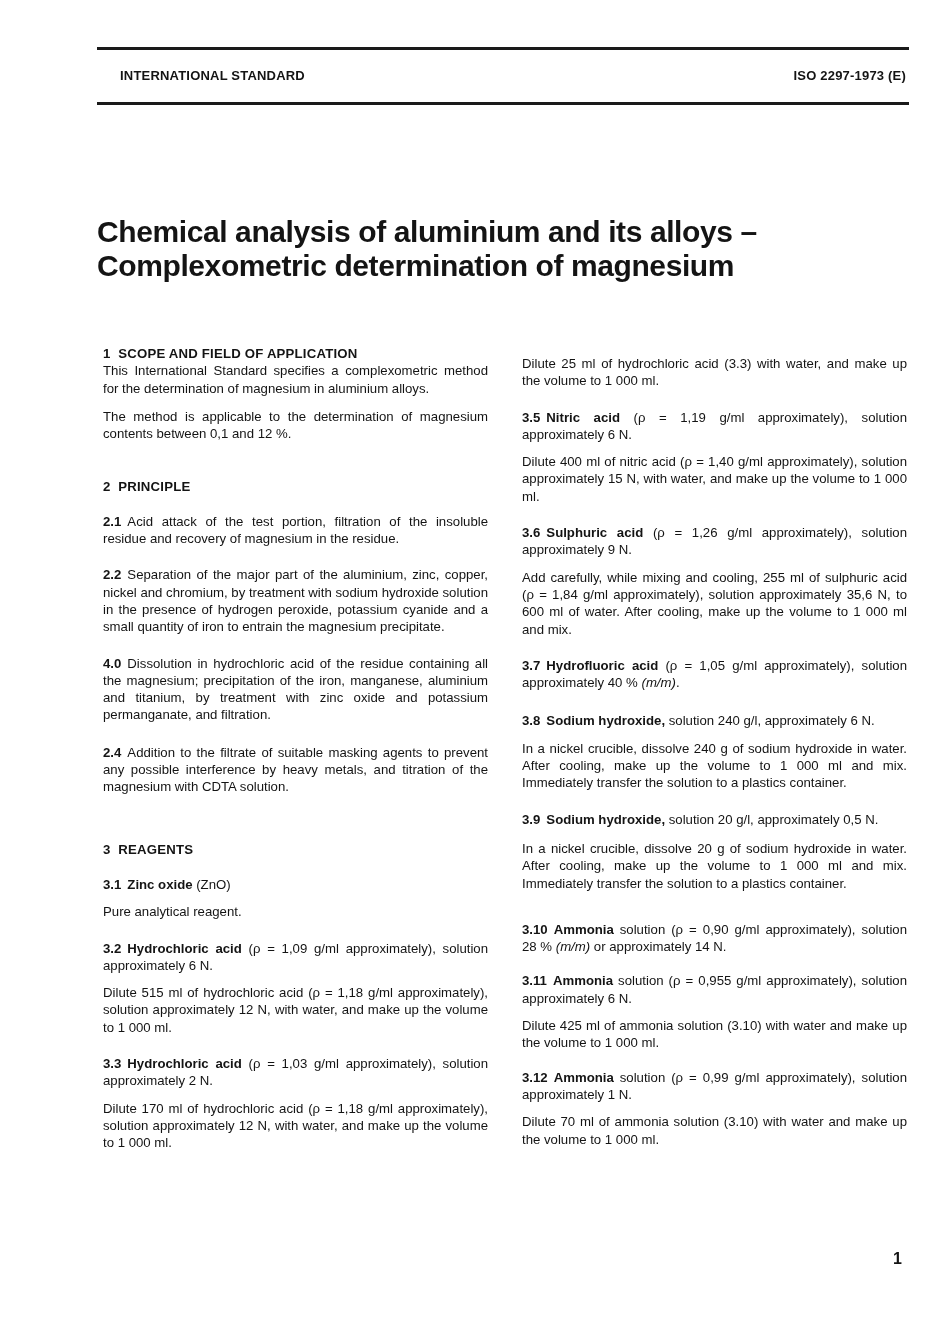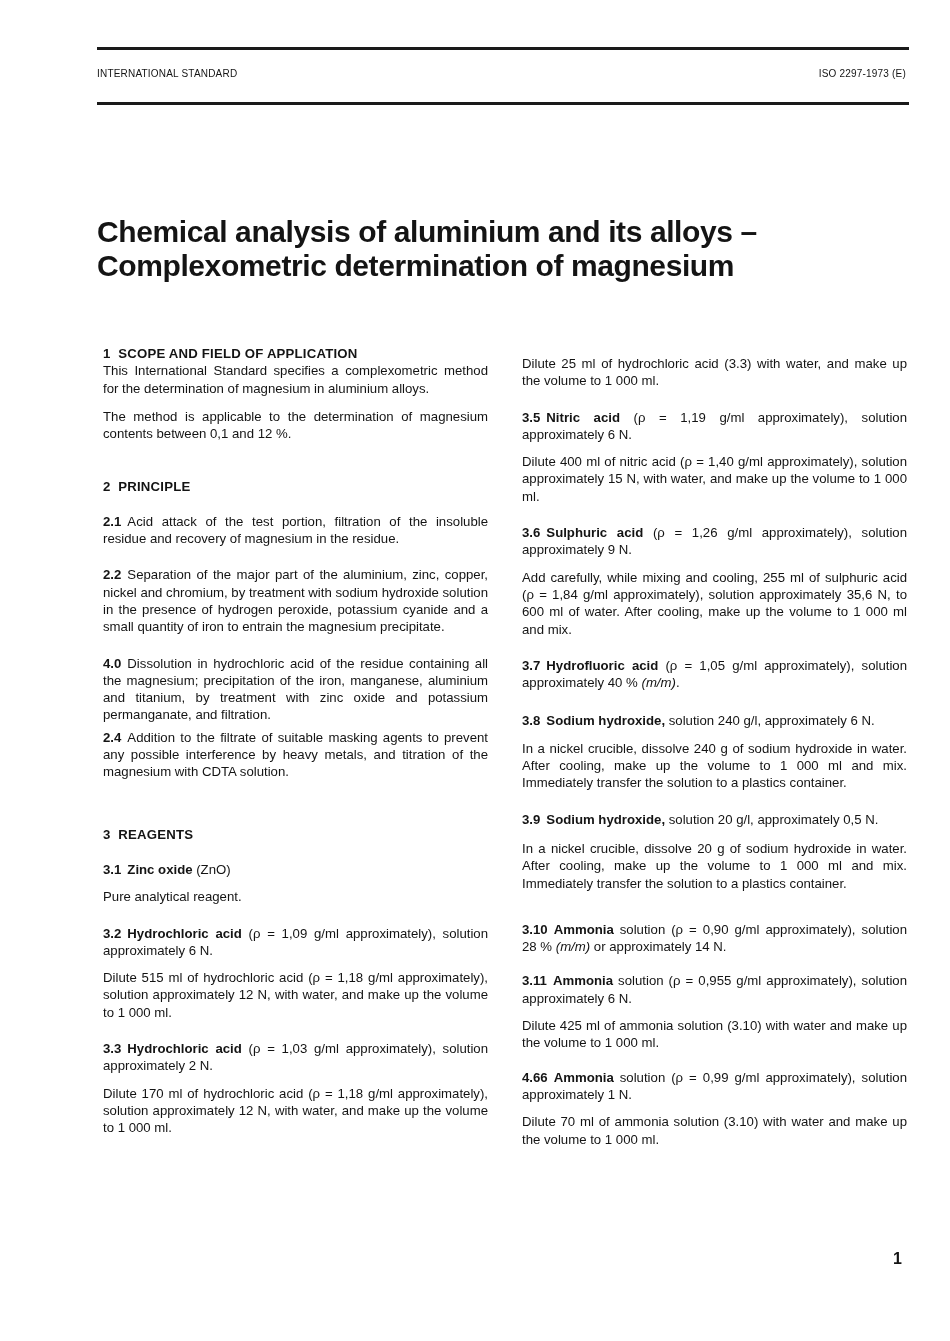--- a/index.html
+++ b/index.html
@@ -4,21 +4,21 @@
 <style>
   html, body { margin: 0; padding: 0; background: #ffffff; }
   body {
     width: 950px; height: 1341px; position: relative; overflow: hidden;
     font-family: "Liberation Sans", "DejaVu Sans", sans-serif;
     color: #141414;
   }
   .rule { position: absolute; left: 97px; width: 812px; height: 3px; background: #1a1a1a; }
   .rule.top { top: 47px; }
   .rule.bot { top: 102px; }
-  .hdr { position: absolute; top: 68px; font-weight: normal; font-size: 10px; letter-spacing: 0.2px; }
+  .hdr { position: absolute; top: 68px; font-weight: bold; font-size: 13px; letter-spacing: 0.2px; margin-left: 23px; }
   .hdr.left { left: 97px; }
   .hdr.right { right: 44px; }
   .title {
     position: absolute; left: 97px; top: 215px; width: 760px;
     font-weight: bold; font-size: 30px; line-height: 34px; letter-spacing: -0.4px;
   }
   .col { position: absolute; top: 345px; width: 385px; font-size: 13.2px; line-height: 17.3px; }
   .col.left { left: 103px; }
   .col.right { left: 522px; }
   .col p { margin: 0; text-align: justify; }
@@ -50,21 +50,21 @@
 
   <p style="margin-top:17px;">
     <span class="num">2.1</span><span>Acid attack of the test portion, filtration of the insoluble residue and recovery of magnesium in the residue.</span>
   </p>
   <p style="margin-top:19px;">
     <span class="num">2.2</span><span>Separation of the major part of the aluminium, zinc, copper, nickel and chromium, by treatment with sodium hydroxide solution in the presence of hydrogen peroxide, potassium cyanide and a small quantity of iron to entrain the magnesium precipitate.</span>
   </p>
   <p style="margin-top:19px;">
     <span class="num">4.0</span><span>Dissolution in hydrochloric acid of the residue containing all the magnesium; precipitation of the iron, manganese, aluminium and titanium, by treatment with zinc oxide and potassium permanganate, and filtration.</span>
   </p>
-  <p style="margin-top:5px;">
+  <p style="margin-top:20px;">
     <span class="num">2.4</span><span>Addition to the filtrate of suitable masking agents to prevent any possible interference by heavy metals, and titration of the magnesium with CDTA solution.</span>
   </p>
 
   <div class="sec-h" style="white-space:pre;margin-top:45px;">3  REAGENTS</div>
 
   <p style="margin-top:18px;">
     <span class="num">3.1</span><span class="term">Zinc oxide</span><span> (ZnO)</span>
   </p>
   <p style="margin-top:10px;">Pure analytical reagent.</p>
 
@@ -109,18 +109,18 @@
   <p style="margin-top:29px;">
     <span class="num">3.10</span><span class="term">Ammonia</span><span> solution (ρ = 0,90 g/ml approximately), solution 28 % </span><i>(m/m)</i><span> or approximately 14 N.</span>
   </p>
 
   <p style="margin-top:17px;">
     <span class="num">3.11</span><span class="term">Ammonia</span><span> solution (ρ = 0,955 g/ml approximately), solution approximately 6 N.</span>
   </p>
   <p style="margin-top:10px;">Dilute 425 ml of ammonia solution (3.10) with water and make up the volume to 1 000 ml.</p>
 
   <p style="margin-top:17px;">
-    <span class="num">4.66</span><span class="term">Ammonia</span><span> solution (ρ = 0,99 g/ml approximately), solution approximately 1 N.</span>
+    <span class="num">3.12</span><span class="term">Ammonia</span><span> solution (ρ = 0,99 g/ml approximately), solution approximately 1 N.</span>
   </p>
   <p style="margin-top:10px;">Dilute 70 ml of ammonia solution (3.10) with water and make up the volume to 1 000 ml.</p>
 </div>
 
 <div class="pagenum">1</div>
 
 </body></html>

